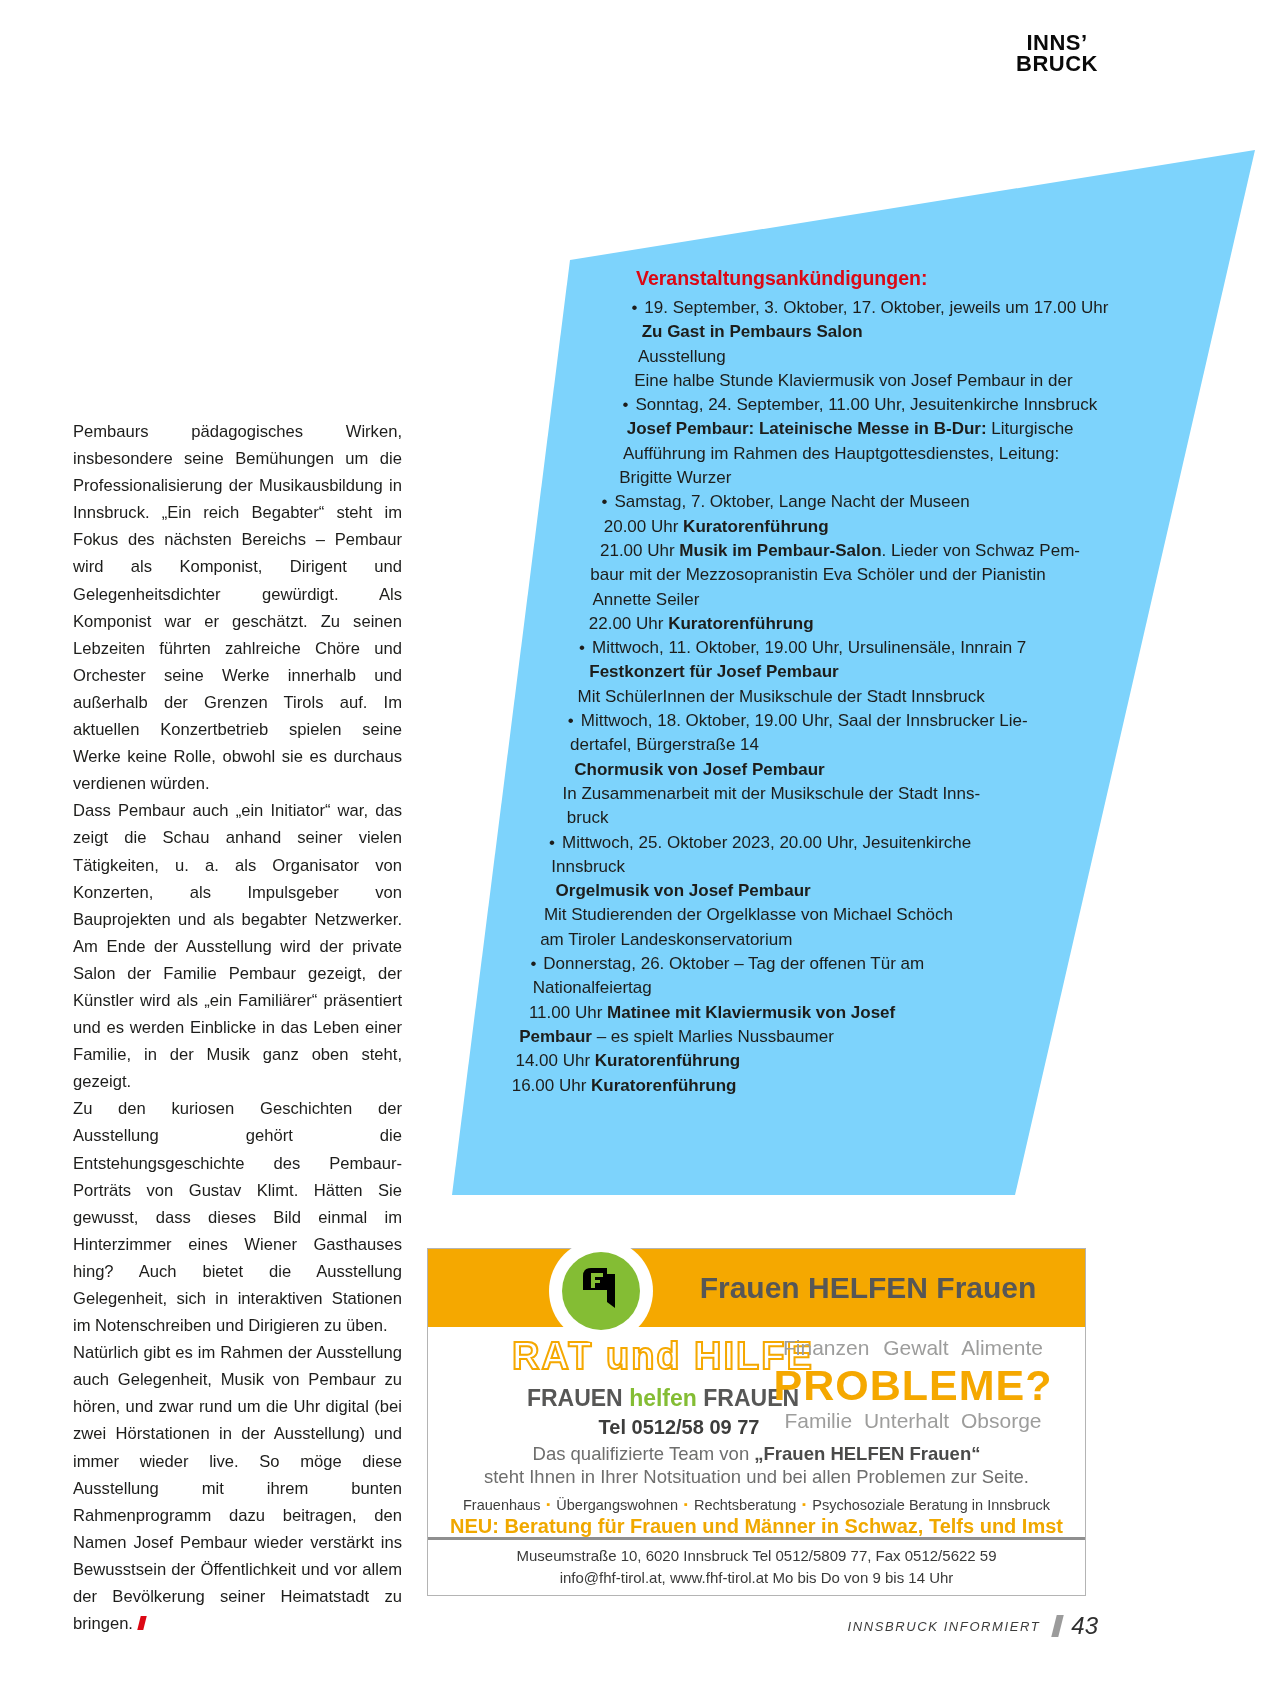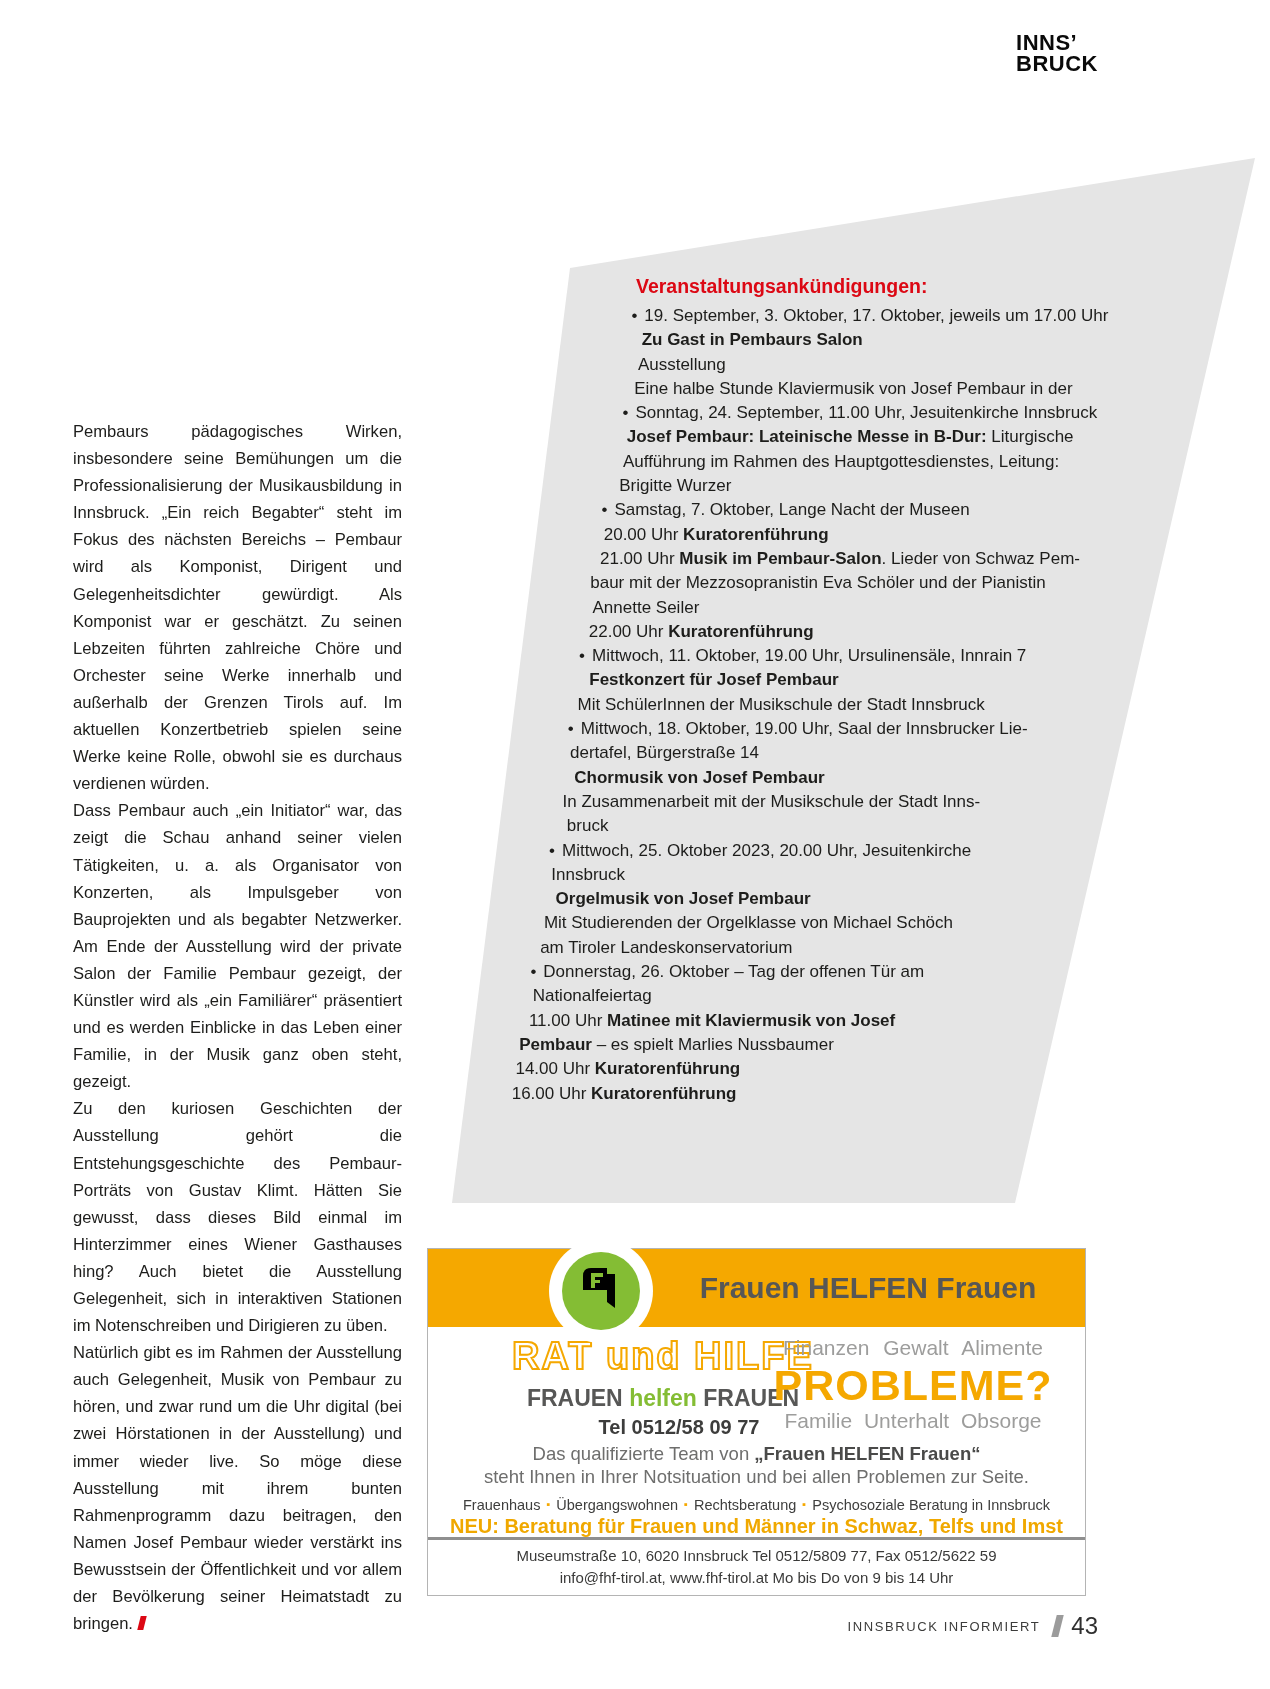--- a/index.html
+++ b/index.html
@@ -1,32 +1,32 @@
 <!DOCTYPE html>
 <html lang="de"><head>
 <meta charset="utf-8">
 <style>
   html,body{margin:0;padding:0;}
   body{
     width:1270px;height:1689px;position:relative;background:#ffffff;
     font-family:"Liberation Sans",sans-serif;color:#1d1d1b;overflow:hidden;
   }
   
-  .logo{position:absolute;top:32px;right:172px;text-align:left;
+  .logo{position:absolute;top:32px;right:172px;text-align:center;
     font-weight:700;font-size:22px;line-height:21px;letter-spacing:.5px;color:#0a0a0a;}
   
   .article{position:absolute;left:73px;top:418px;width:329px;
     font-size:16.6px;line-height:27.1px;text-align:justify;color:#1d1d1b;
     hyphens:auto;-webkit-hyphens:auto;}
   .article p{margin:0;}
   .endmark{display:inline-block;width:6px;height:14px;background:#dc0814;
     transform:skewX(-14deg);margin-left:6px;vertical-align:-1px;}
   
-  .gray-box{position:absolute;left:443px;top:156px;width:812px;height:1047px;
-    background:#e5e5e5;
+  .gray-box{position:absolute;left:443px;top:148px;width:812px;height:1047px;
+    background:#7dd3fc;
     clip-path:polygon(127px 112px, 812px 2px, 572px 1047px, 9px 1047px);}
   .gray-inner{position:absolute;inset:0;padding-top:118px;box-sizing:border-box;}
   .fl{float:left;width:200px;height:929px;
     shape-outside:polygon(0 0,193px 0,50px 929px,0 929px);}
   .fr{float:right;width:265px;height:929px;
     shape-outside:polygon(212px 0,265px 0,265px 929px,0 929px);}
   .evt-title{font-size:19.5px;font-weight:700;color:#dc0814;line-height:25px;margin-bottom:5px;}
   .evt{font-size:17px;line-height:24.3px;color:#1d1d1b;}
   .evt .b{font-weight:700;}
   .evt.ind1{text-indent:6px;}
@@ -64,21 +64,21 @@
   .ad-services{position:absolute;left:0;right:0;top:248px;text-align:center;
     font-size:14.5px;color:#3e3e3d;}
   .ad-services .sq{color:#f5a800;font-size:11px;margin:0 6px;vertical-align:2px;}
   .ad-neu{position:absolute;left:0;right:0;top:266px;text-align:center;
     font-size:20px;font-weight:700;color:#f0a800;}
   .ad-divider{position:absolute;left:0;right:0;top:288px;height:3px;background:#8f8f8f;}
   .ad-addr{position:absolute;left:0;right:0;top:298px;text-align:center;
     font-size:15px;color:#3a3a39;}
   .ad-addr2{top:320px;}
   
-  .footer{position:absolute;top:1612px;right:172px;display:flex;align-items:center;}
+  .footer{position:absolute;top:1612px;right:172px;display:flex;align-items:center;font-style:italic;}
   .footer .mag{font-size:13px;letter-spacing:1.6px;color:#3c3c3b;}
   .footer .bar{display:inline-block;width:7px;height:22px;background:#9b9b9b;
     transform:skewX(-14deg);margin:0 10px 0 14px;}
   .footer .pg{font-size:24px;color:#2f2f2f;}
 </style>
 </head>
 <body>
 
 <div class="logo">
   <div>INNS’</div>

